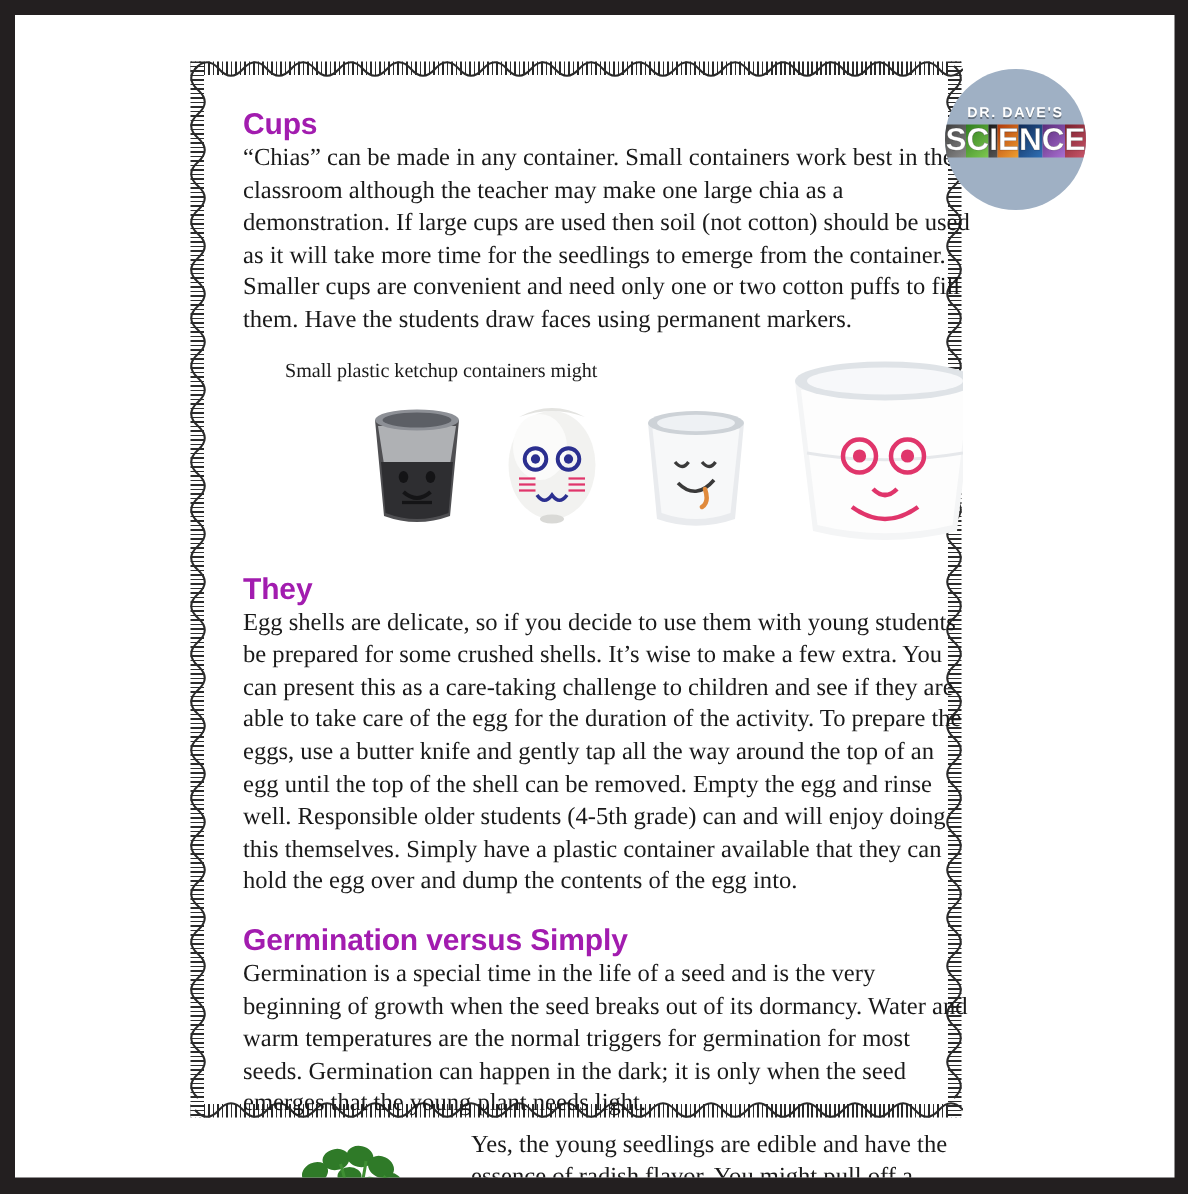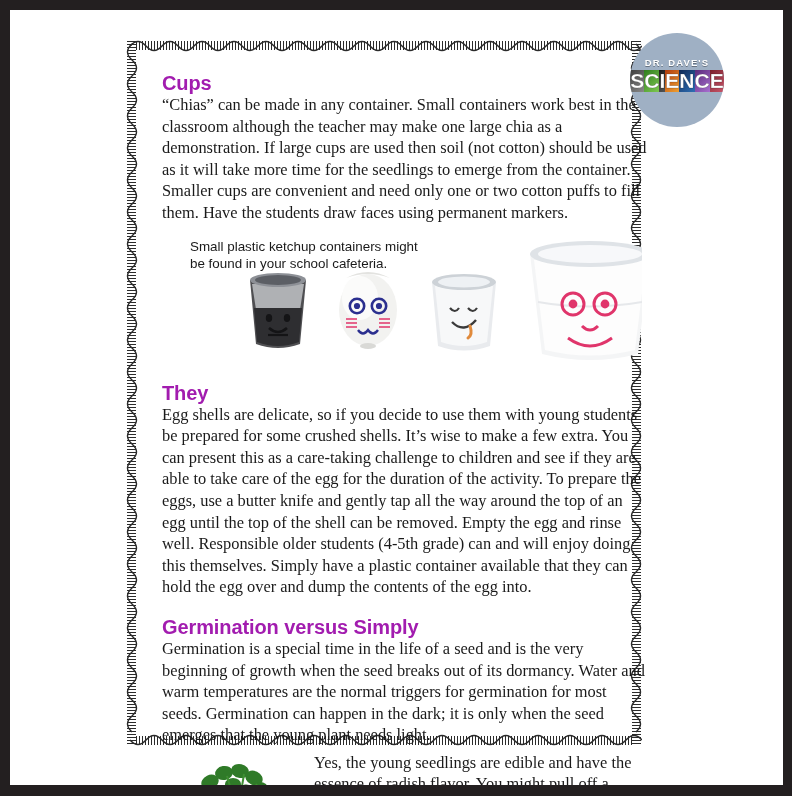--- a/index.html
+++ b/index.html
@@ -127,21 +127,21 @@
   .figure-cups {
     position: relative;
     margin-top: 14px;
     height: 126px;
   }
   .caption {
     position: absolute;
     left: 28px;
     top: 0;
     width: 290px;
-    font-family: Liberation Sans, sans-serif;
+    font-family: Liberation Serif, serif;
     font-size: 13.4px;
     line-height: 17.5px;
     color: #1a1a1a;
   }
 
   .cups-art {
     position: absolute;
     left: 80px;
     top: 0;
     width: 400px;
@@ -164,21 +164,21 @@
   .edible-text {
     margin-left: 152px;
     width: 334px;
   }
   .edible-text p.body-text { font-size: 16.4px; line-height: 21.6px; }
 
   
   .logo-badge {
     position: absolute;
     left: 620px;
-    top: 23px;
+    top: 36px;
     width: 94px;
     height: 94px;
     border-radius: 50%;
     background: #9fb0c4;
     overflow: hidden;
   }
   .logo-inner {
     position: absolute;
     left: 0;
     top: 24px;
@@ -251,21 +251,20 @@
     <div class="content">
 
       <div class="block">
         <h2 class="section-head">Cups</h2>
         <p class="body-text">“Chias” can be made in any container. Small containers work best in the classroom although the teacher may make one large chia as a demonstration. If large cups are used then soil (not cotton) should be used as it will take more time for the seedlings to emerge from the container. Smaller cups are convenient and need only one or two cotton puffs to fill them. Have the students draw faces using permanent markers.</p>
       </div>
 
       <div class="figure-cups">
         <div class="caption">
           <div>Small plastic ketchup containers might</div>
-          <div>be found in your school cafeteria.</div>
         </div>
 
         <svg class="cups-art" viewBox="0 0 400 126">
 
           <g>
             <path d="M8,42 L14,106 Q36,114 58,106 L64,42 Z" fill="#4f4f52"></path>
             <path d="M10,46 L15,78 Q36,86 57,78 L62,46 Z" fill="#cfd2d6" opacity="0.75"></path>
             <path d="M12,70 L15,104 Q36,112 57,104 L60,70 Z" fill="#2e2e31"></path>
             <ellipse cx="36" cy="42" rx="28" ry="7" fill="#8d9096"></ellipse>
             <ellipse cx="36" cy="42" rx="23" ry="5" fill="#5c5f65"></ellipse>

